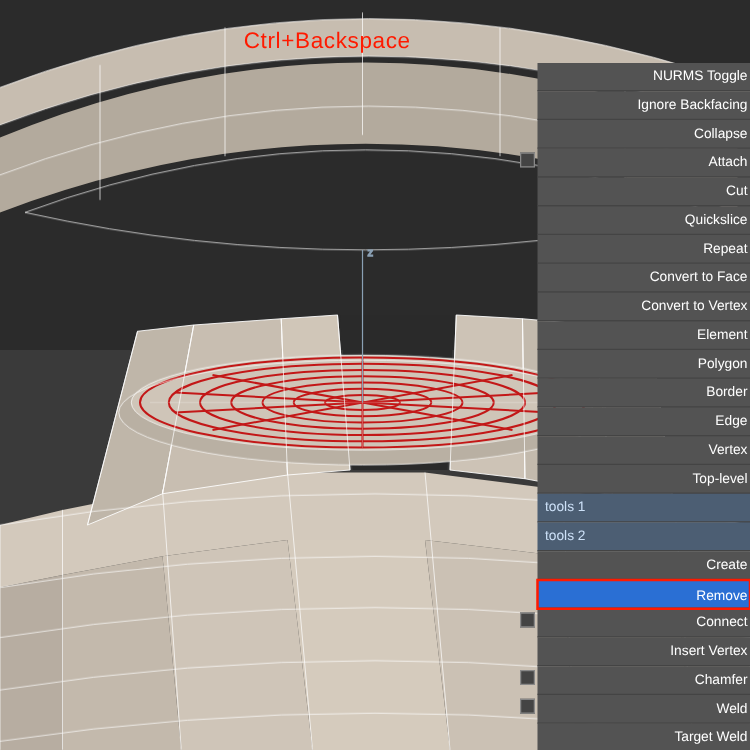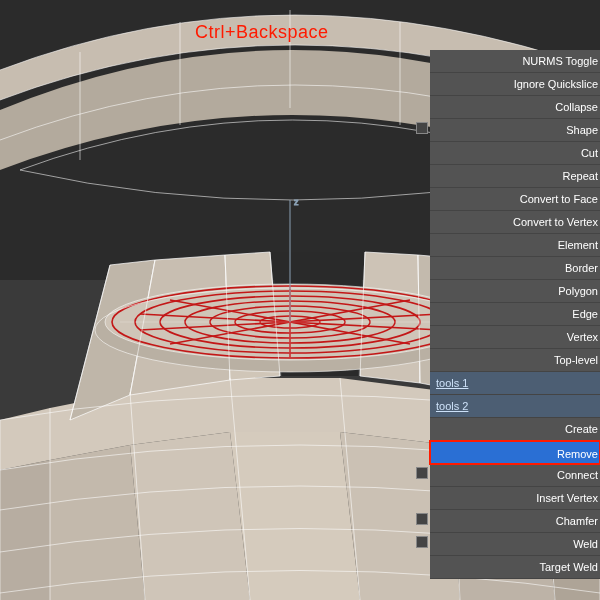--- a/index.html
+++ b/index.html
@@ -53,21 +53,20 @@
     padding-right: 2px;
     position: relative;
     box-sizing: border-box;
   }
   .menu-row.group-header {
     background: #4c5e73;
     color: #cde1f8;
     justify-content: flex-start;
     padding-left: 6px;
     text-align: center;
-    text-decoration: underline;
   }
   .menu-row.highlighted {
     background: #2a6fd4;
     color: #fff;
     align-items: flex-end;
   }
   .menu-row.remove-highlight {
     background: #2a6fd4;
     color: #fff;
     outline: 2px solid #ff1a00;
@@ -198,49 +197,52 @@
     </g>
   </svg>
 
   <div class="overlay-text">Ctrl+Backspace</div>
 
   <div class="context-menu" id="context-menu">
       <div class="menu-row">
         <span>NURMS Toggle</span>
       </div>
       <div class="menu-row">
-        <span>Ignore Quickslice</span>
+        <span>Ignore Backfacing</span>
       </div>
       <div class="menu-row">
         <span>Collapse</span>
       </div>
       <div class="menu-row">
         <span class="icon-box"></span>
-        <span>Shape</span>
+        <span>Attach</span>
       </div>
       <div class="menu-row">
         <span>Cut</span>
       </div>
       <div class="menu-row">
+        <span>Quickslice</span>
+      </div>
+      <div class="menu-row">
         <span>Repeat</span>
       </div>
       <div class="menu-row">
         <span>Convert to Face</span>
       </div>
       <div class="menu-row">
         <span>Convert to Vertex</span>
       </div>
       <div class="menu-row">
         <span>Element</span>
       </div>
       <div class="menu-row">
+        <span>Polygon</span>
+      </div>
+      <div class="menu-row">
         <span>Border</span>
-      </div>
-      <div class="menu-row">
-        <span>Polygon</span>
       </div>
       <div class="menu-row">
         <span>Edge</span>
       </div>
       <div class="menu-row">
         <span>Vertex</span>
       </div>
       <div class="menu-row">
         <span>Top-level</span>
       </div>

